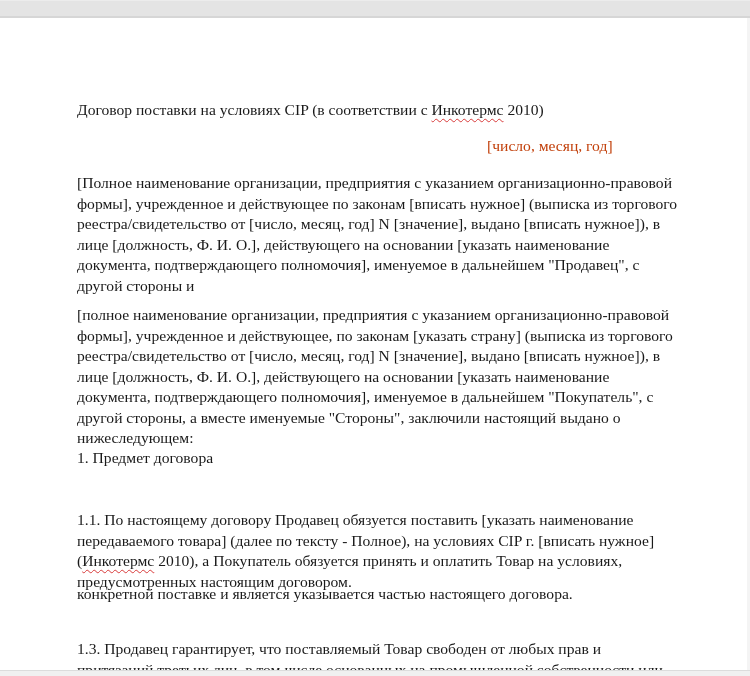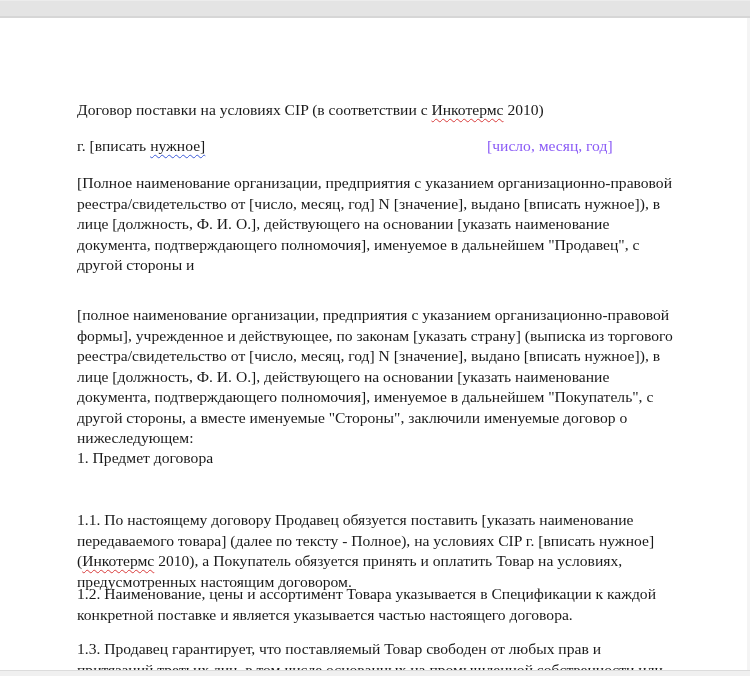--- a/index.html
+++ b/index.html
@@ -77,70 +77,67 @@
     text-decoration: underline wavy #3b5bd8;
     text-decoration-thickness: 1px;
     text-underline-offset: 3px;
   }
   .date-right {
     position: absolute;
     left: 487px;
     font-family: "Liberation Serif", "DejaVu Serif", serif;
     font-size: 15.6px;
     line-height: 20.5px;
-    color: #8b5cf6;
+    color: #c2410c;
     white-space: nowrap;
   }
 </style>
 </head>
 <body>
 
 <div class="viewport">
   <div class="top-bar"></div>
 
   <div class="page">
 
     <div class="doc-text" style="top:80px;">
       <span>Договор поставки на условиях CIP (в соответствии с </span><span class="spell">Инкотермс</span><span> 2010)</span>
     </div>
 
-    <div class="doc-text" style="top:116px;">
-      <span>г. [вписать </span><span class="grammar">нужное]</span>
-    </div>
     <div class="date-right" style="top:116px;">[число, месяц, год]</div>
 
     <div class="doc-text" style="top:153px;">
       <span class="line">[Полное наименование организации, предприятия с указанием организационно-правовой</span>
+      <span class="line">формы], учрежденное и действующее по законам [вписать нужное] (выписка из торгового</span>
       <span class="line">реестра/свидетельство от [число, месяц, год] N [значение], выдано [вписать нужное]), в</span>
       <span class="line">лице [должность, Ф. И. О.], действующего на основании [указать наименование</span>
       <span class="line">документа, подтверждающего полномочия], именуемое в дальнейшем "Продавец", с</span>
       <span class="line">другой стороны и</span>
     </div>
 
     <div class="doc-text" style="top:285px;">
       <span class="line">[полное наименование организации, предприятия с указанием организационно-правовой</span>
       <span class="line">формы], учрежденное и действующее, по законам [указать страну] (выписка из торгового</span>
       <span class="line">реестра/свидетельство от [число, месяц, год] N [значение], выдано [вписать нужное]), в</span>
       <span class="line">лице [должность, Ф. И. О.], действующего на основании [указать наименование</span>
       <span class="line">документа, подтверждающего полномочия], именуемое в дальнейшем "Покупатель", с</span>
-      <span class="line">другой стороны, а вместе именуемые "Стороны", заключили именуемые договор о</span>
+      <span class="line">другой стороны, а вместе именуемые "Стороны", заключили настоящий выдано о</span>
       <span class="line">нижеследующем:</span>
     </div>
 
     <div class="doc-text" style="top:428px;">1. Предмет договора</div>
 
     <div class="doc-text" style="top:490px;">
       <span class="line">1.1. По настоящему договору Продавец обязуется поставить [указать наименование</span>
       <span class="line">передаваемого товара] (далее по тексту - Полное), на условиях CIP г. [вписать нужное]</span>
       <span class="line"><span>(</span><span class="spell">Инкотермс</span><span> 2010), а Покупатель обязуется принять и оплатить Товар на условиях,</span></span>
       <span class="line">предусмотренных настоящим договором.</span>
     </div>
 
     <div class="doc-text" style="top:564px;">
-      <span class="line">1.2. Наименование, цены и ассортимент Товара указывается в Спецификации к каждой</span>
       <span class="line">конкретной поставке и является указывается частью настоящего договора.</span>
     </div>
 
     <div class="doc-text" style="top:619px;">
       <span class="line">1.3. Продавец гарантирует, что поставляемый Товар свободен от любых прав и</span>
       <span class="line">притязаний третьих лиц, в том числе основанных на промышленной собственности или</span>
     </div>
   </div>
 
   <div class="right-edge"></div>

